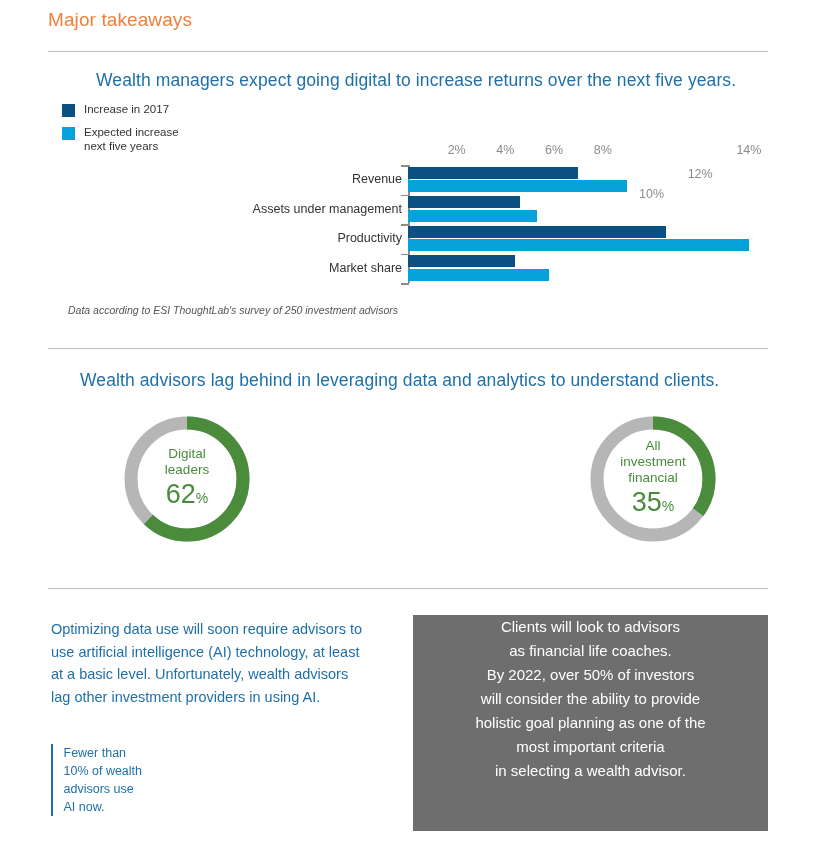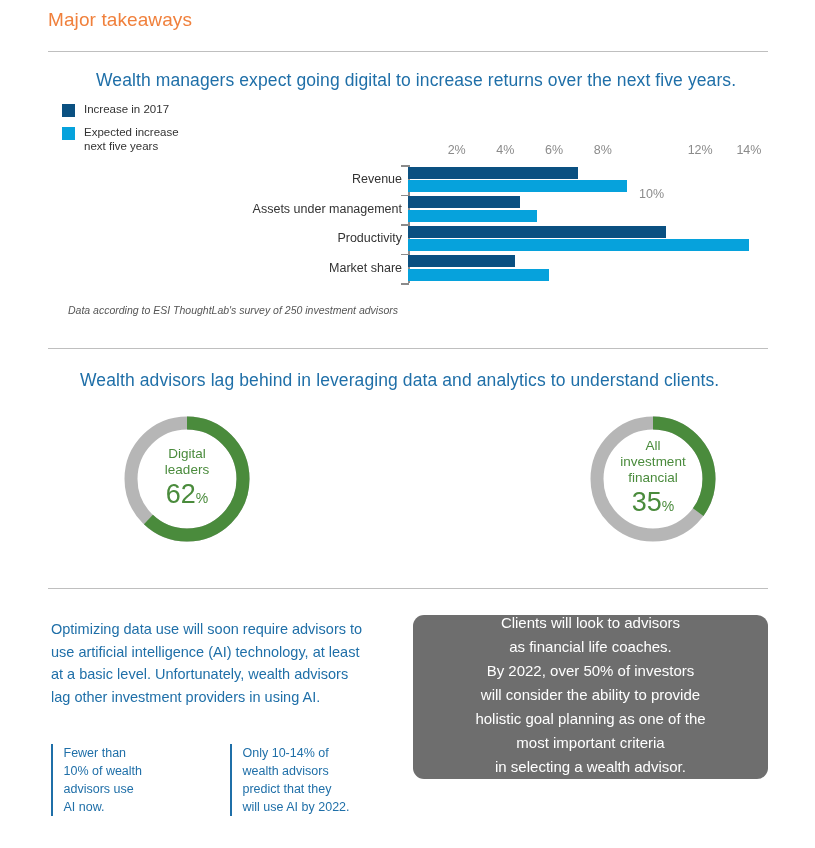--- a/index.html
+++ b/index.html
@@ -230,26 +230,25 @@
     font-size: 12.5px;
     line-height: 18px;
     color: #1F6FA8;
     white-space: pre-line;
   }
   .callout-box {
     position: absolute;
     left: 413px;
     top: 615px;
     width: 355px;
-    height: 164px;
+    height: 216px;
     background: #6E6E6E;
     display: flex;
-    align-items: flex-end;
+    align-items: flex-start;
     justify-content: center;
-    border-radius: 11px;
   }
   .callout-text {
     font-size: 15px;
     line-height: 24px;
     color: #ffffff;
     text-align: center;
     white-space: pre-line;
     padding: 0 14px;
   }
 </style>
@@ -273,21 +272,21 @@
   </div>
 </div>
 
 <div class="chart">
   <div class="axis-ticks" id="axis-ticks">
       <div class="tick-label" style="left: 226.7px;">2%</div>
       <div class="tick-label" style="left: 275.4px;">4%</div>
       <div class="tick-label" style="left: 324.1px;">6%</div>
       <div class="tick-label" style="left: 372.8px;">8%</div>
       <div class="tick-label" style="left: 421.5px; margin-top: 44px;">10%</div>
-      <div class="tick-label" style="left: 470.2px;">12%</div>
+      <div class="tick-label" style="left: 470.2px; margin-top: 24px;">12%</div>
       <div class="tick-label" style="left: 518.9px;">14%</div>
     </div>
   <div class="plot" id="plot">
     <div class="axis-line"></div>
   <div class="bar-group" style="top: 0px;">
         <div class="cat-label">Revenue</div>
         <div class="bar dark" style="width: 170.45px; background: rgb(10, 80, 129);"></div>
         <div class="bar light" style="width: 219.15px; background: rgb(6, 162, 220);"></div>
       </div>
       <div class="cat-tick" style="top: 0px;"></div>
@@ -349,27 +348,20 @@
 <div class="bottom-para">Optimizing data use will soon require advisors to use artificial intelligence (AI) technology, at least at a basic level. Unfortunately, wealth advisors lag other investment providers in using AI.</div>
 
 <div class="stat-row" id="stat-row">
     <div class="stat-item">
       <div class="stat-rule"></div>
       <div class="stat-text">Fewer than
 10% of wealth
 advisors use
 AI now.</div>
     </div>
-    <div class="stat-item">
-      <div class="stat-rule"></div>
-      <div class="stat-text">Only 10-14% of
-wealth advisors
-predict that they
-will use AI by 2022.</div>
-    </div>
   </div>
 
 <div class="callout-box">
   <div class="callout-text">Clients will look to advisors
 as financial life coaches.
 By 2022, over 50% of investors
 will consider the ability to provide
 holistic goal planning as one of the
 most important criteria
 in selecting a wealth advisor.</div>

